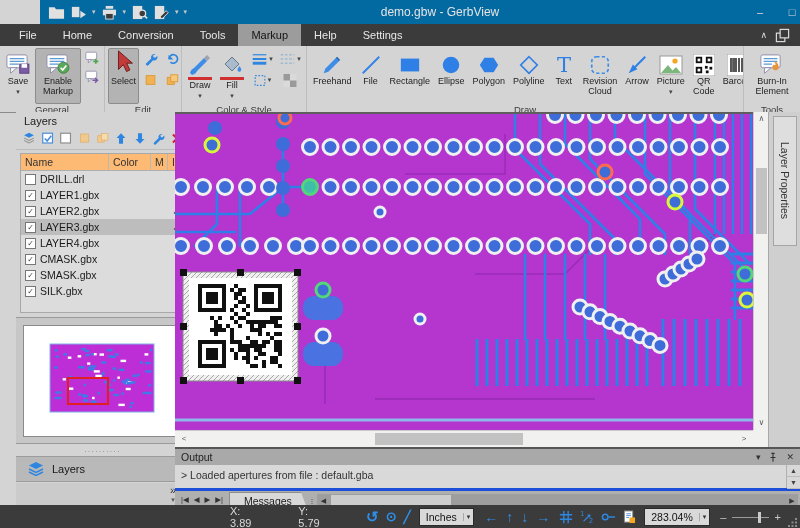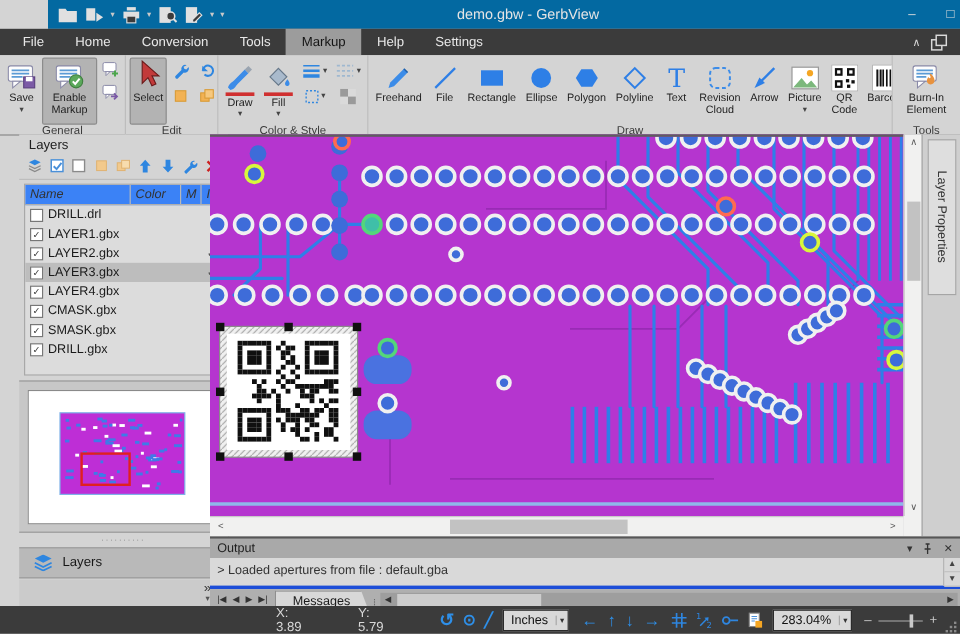--- a/index.html
+++ b/index.html
@@ -38,21 +38,21 @@
   .sbtn{width:18px;height:16px;display:inline-flex;align-items:center;justify-content:center;}
   .sbtn svg{width:15px;height:14px;}
   .scar{font-size:7px;color:#444;margin-left:1px;}
   
   #leftpanel{position:absolute;left:16px;top:112px;width:175px;height:393px;background:#D4D4D4;border-right:1px solid #919191;box-sizing:border-box;}
   #lp-title{padding:3px 8px;font-size:11px;color:#202020;}
   #lp-toolbar{display:flex;align-items:center;gap:4px;padding:1px 6px 3px 6px;border-bottom:1px solid #BDBDBD;}
   #lp-toolbar .ti{width:16px;height:15px;display:inline-flex;align-items:center;justify-content:center;}
   #lp-toolbar .ti svg{width:14px;height:13px;}
   #layer-table{margin:3px 4px 0 4px;background:#DCDCDC;border:1px solid #A8A8A8;height:158px;overflow:hidden;font-size:10.5px;}
-  .lt-head{display:flex;height:16px;background:#3b82f6;border-bottom:1px solid #AFAFAF;color:#333;font-style:italic;}
+  .lt-head{display:flex;height:16px;background:#fdba74;border-bottom:1px solid #AFAFAF;color:#333;}
   .lt-head span{display:flex;align-items:center;padding-left:4px;border-right:1px solid #B8B8B8;box-sizing:border-box;}
   .c-name{width:88px;} .c-color{width:42px;} .c-m{width:17px;} .c-i{width:17px;border-right:none!important;}
   .lrow{display:flex;height:16px;align-items:stretch;color:#1A1A1A;}
   .lrow.sel{background:#BDBDBD;}
   .lrow .c-name{display:flex;align-items:center;gap:4px;padding-left:4px;box-sizing:border-box;}
   .cb{width:9px;height:9px;border:1px solid #777;background:#FFF;font-size:8px;line-height:9px;text-align:center;color:#444;flex:0 0 auto;}
   .sw{width:100%;height:100%;}
   .ck{display:flex;align-items:center;justify-content:center;color:#555;font-size:10px;}
   
   #thumbwrap{position:absolute;left:0;top:205px;width:174px;height:125px;background:#C7C7C7;border-top:1px solid #999;border-bottom:1px solid #999;}
@@ -582,21 +582,21 @@
               <span class="cb">✓</span>
               <span>SMASK.gbx</span>
             </span>
             <span class="c-color"><span class="sw" style="background: rgb(209, 19, 104);"></span></span>
             <span class="c-m ck"></span>
             <span class="c-i ck"></span>
           </div>
           <div class="lrow">
             <span class="c-name">
               <span class="cb">✓</span>
-              <span>DRILL.gbx</span>
+              <span>SILK.gbx</span>
             </span>
             <span class="c-color"><span class="sw" style="background: rgb(216, 247, 60);"></span></span>
             <span class="c-m ck"></span>
             <span class="c-i ck"></span>
           </div>
         </div>
     </div>
     <div id="thumbwrap">
       <div id="thumb">
           <svg width="156" height="108" viewBox="0 0 156 108">

